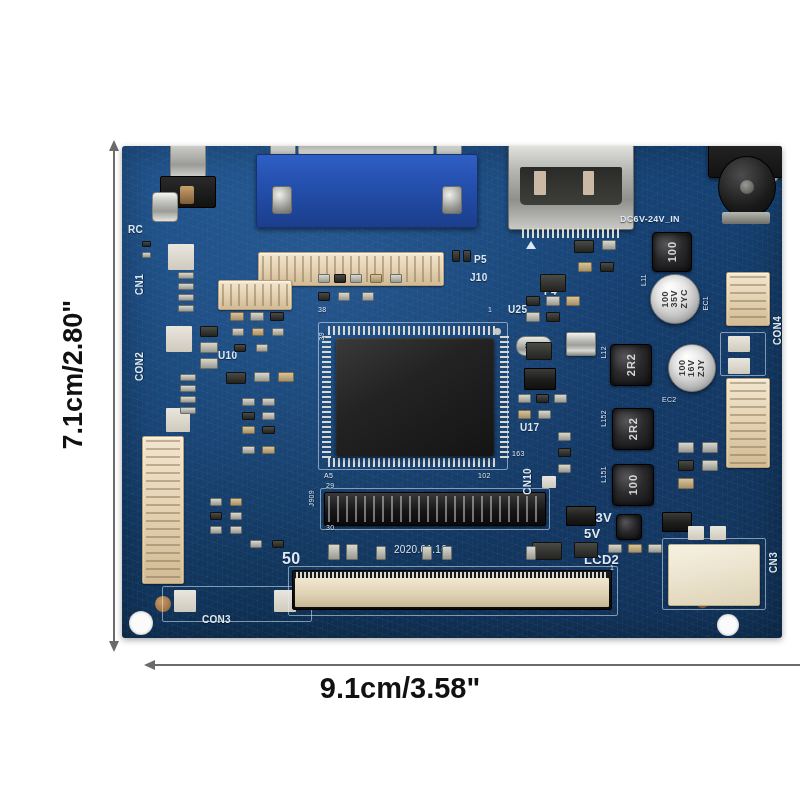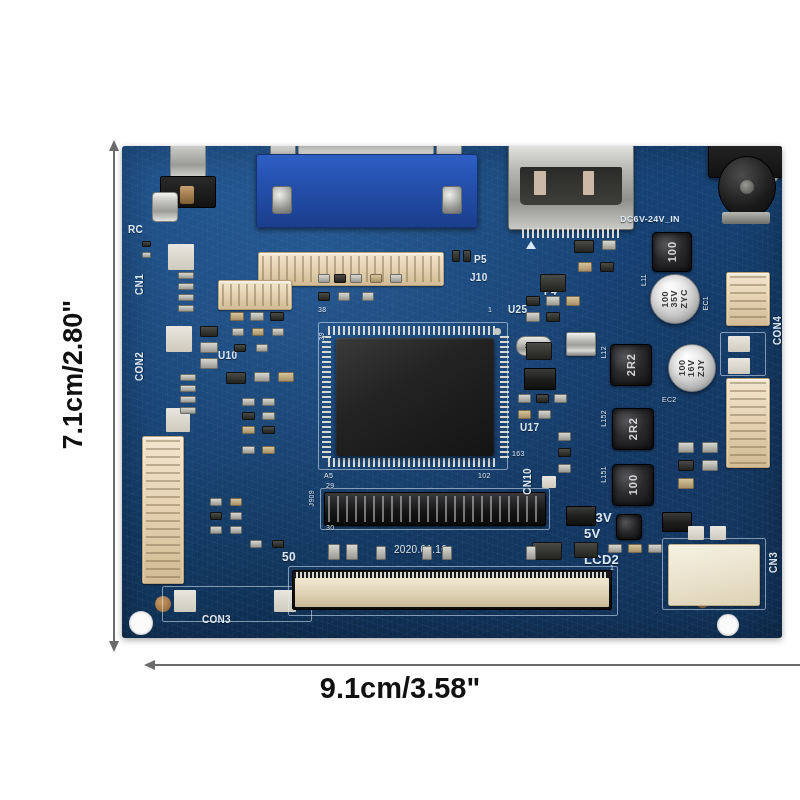--- a/index.html
+++ b/index.html
@@ -282,21 +282,21 @@
       <div class="pins"></div>
     </div>
     <div class="p outline" style="left:198px;top:342px;width:230px;height:42px;"></div>
     <div class="silk vert" style="left:400px;top:322px;">CN10</div>
     <div class="silk sm vert" style="left:186px;top:344px;">J909</div>
     <div class="silk sm" style="left:204px;top:336px;">29</div>
     <div class="silk sm" style="left:204px;top:378px;">30</div>
 
     <div class="silk" style="left:272px;top:398px;font-weight:normal;font-size:10px;">2020.01.16</div>
     <div class="silk" style="left:462px;top:406px;font-size:13px;">LCD2</div>
-    <div class="silk" style="left:160px;top:404px;font-size:12px;">50</div>
+    <div class="silk" style="left:160px;top:404px;font-size:16px;">50</div>
     <div class="silk sm" style="left:488px;top:418px;">1</div>
 
     <div class="p" id="lcd2" style="left:170px;top:424px;width:320px;height:40px;">
       <div id="lcd2-teeth"></div>
       <div id="lcd2-flap"></div>
     </div>
     <div class="p outline" style="left:166px;top:420px;width:330px;height:50px;"></div>
 
     <div class="p ind" style="left:488px;top:198px;width:42px;height:42px;">
       <span>2R2</span>

